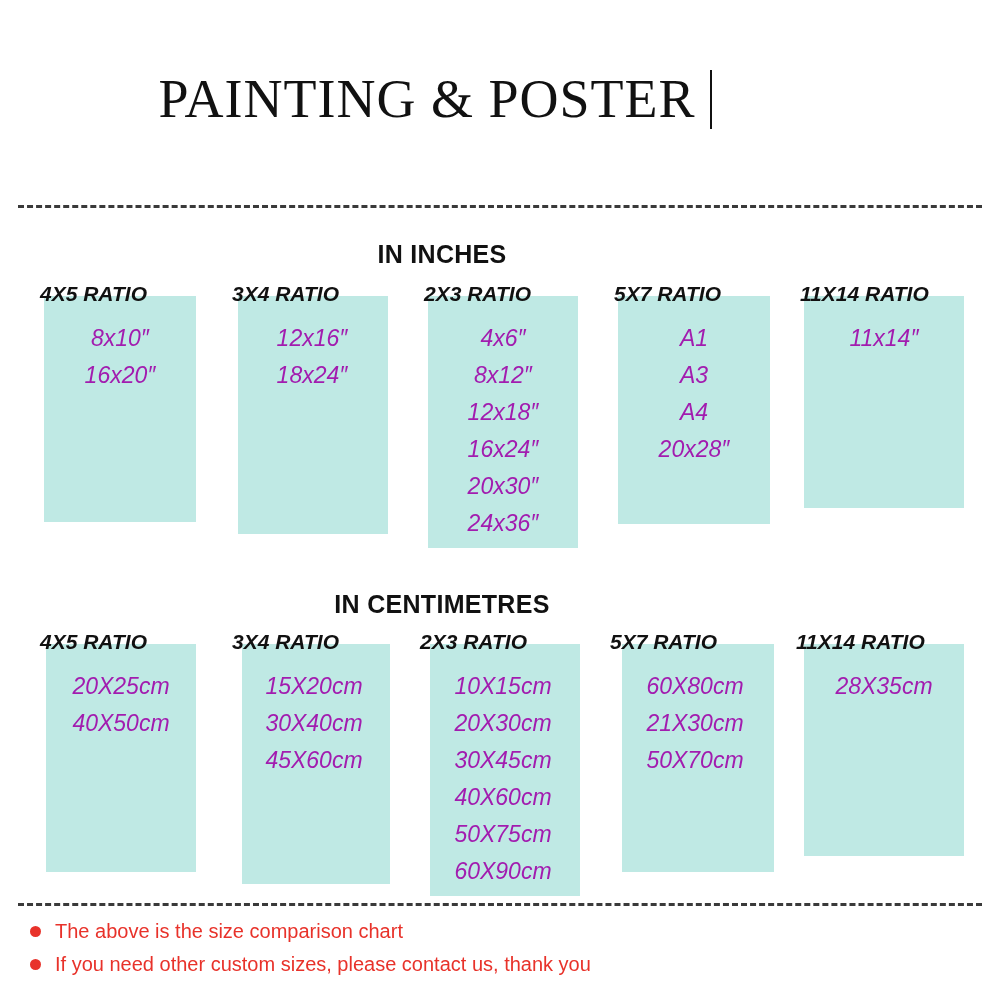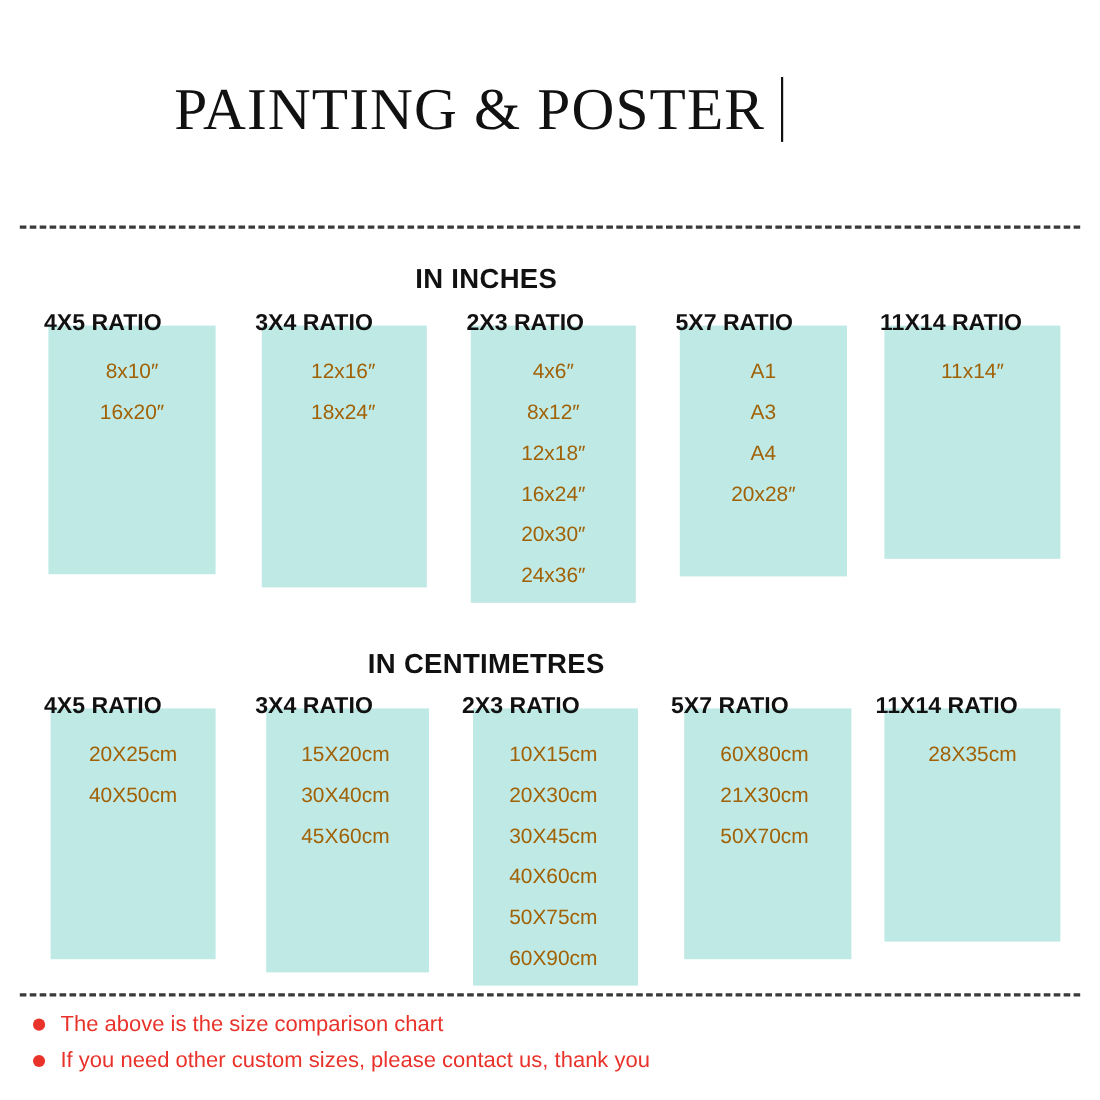--- a/index.html
+++ b/index.html
@@ -54,20 +54,21 @@
     letter-spacing: 0.3px;
   }
   #heading-inches { top: 240px; }
   #heading-cm { top: 590px; }
 
   
   .group {
     position: absolute;
     left: 0; width: 1000px;
     height: 280px;
+    font-style: italic;
   }
   #group-inches { top: 282px; }
   #group-cm { top: 630px; }
 
   .col {
     position: absolute;
     top: 0;
   }
   .ratio-label {
     position: absolute;
@@ -85,22 +86,22 @@
     z-index: 1;
   }
   .sizes {
     position: absolute;
     top: 38px; left: 0;
     width: 100%;
     z-index: 2;
     text-align: center;
   }
   .sizes div {
-    font-size: 19px;
-    color: #a16207;
+    font-size: 23px;
+    color: #a21caf;
     line-height: 37px;
     white-space: nowrap;
   }
 
   
   .c0 { left: 40px;  width: 160px; }
   .c1 { left: 232px; width: 160px; }
   .c2 { left: 424px; width: 158px; }
   .c3 { left: 614px; width: 160px; }
   .c4 { left: 800px; width: 168px; }

